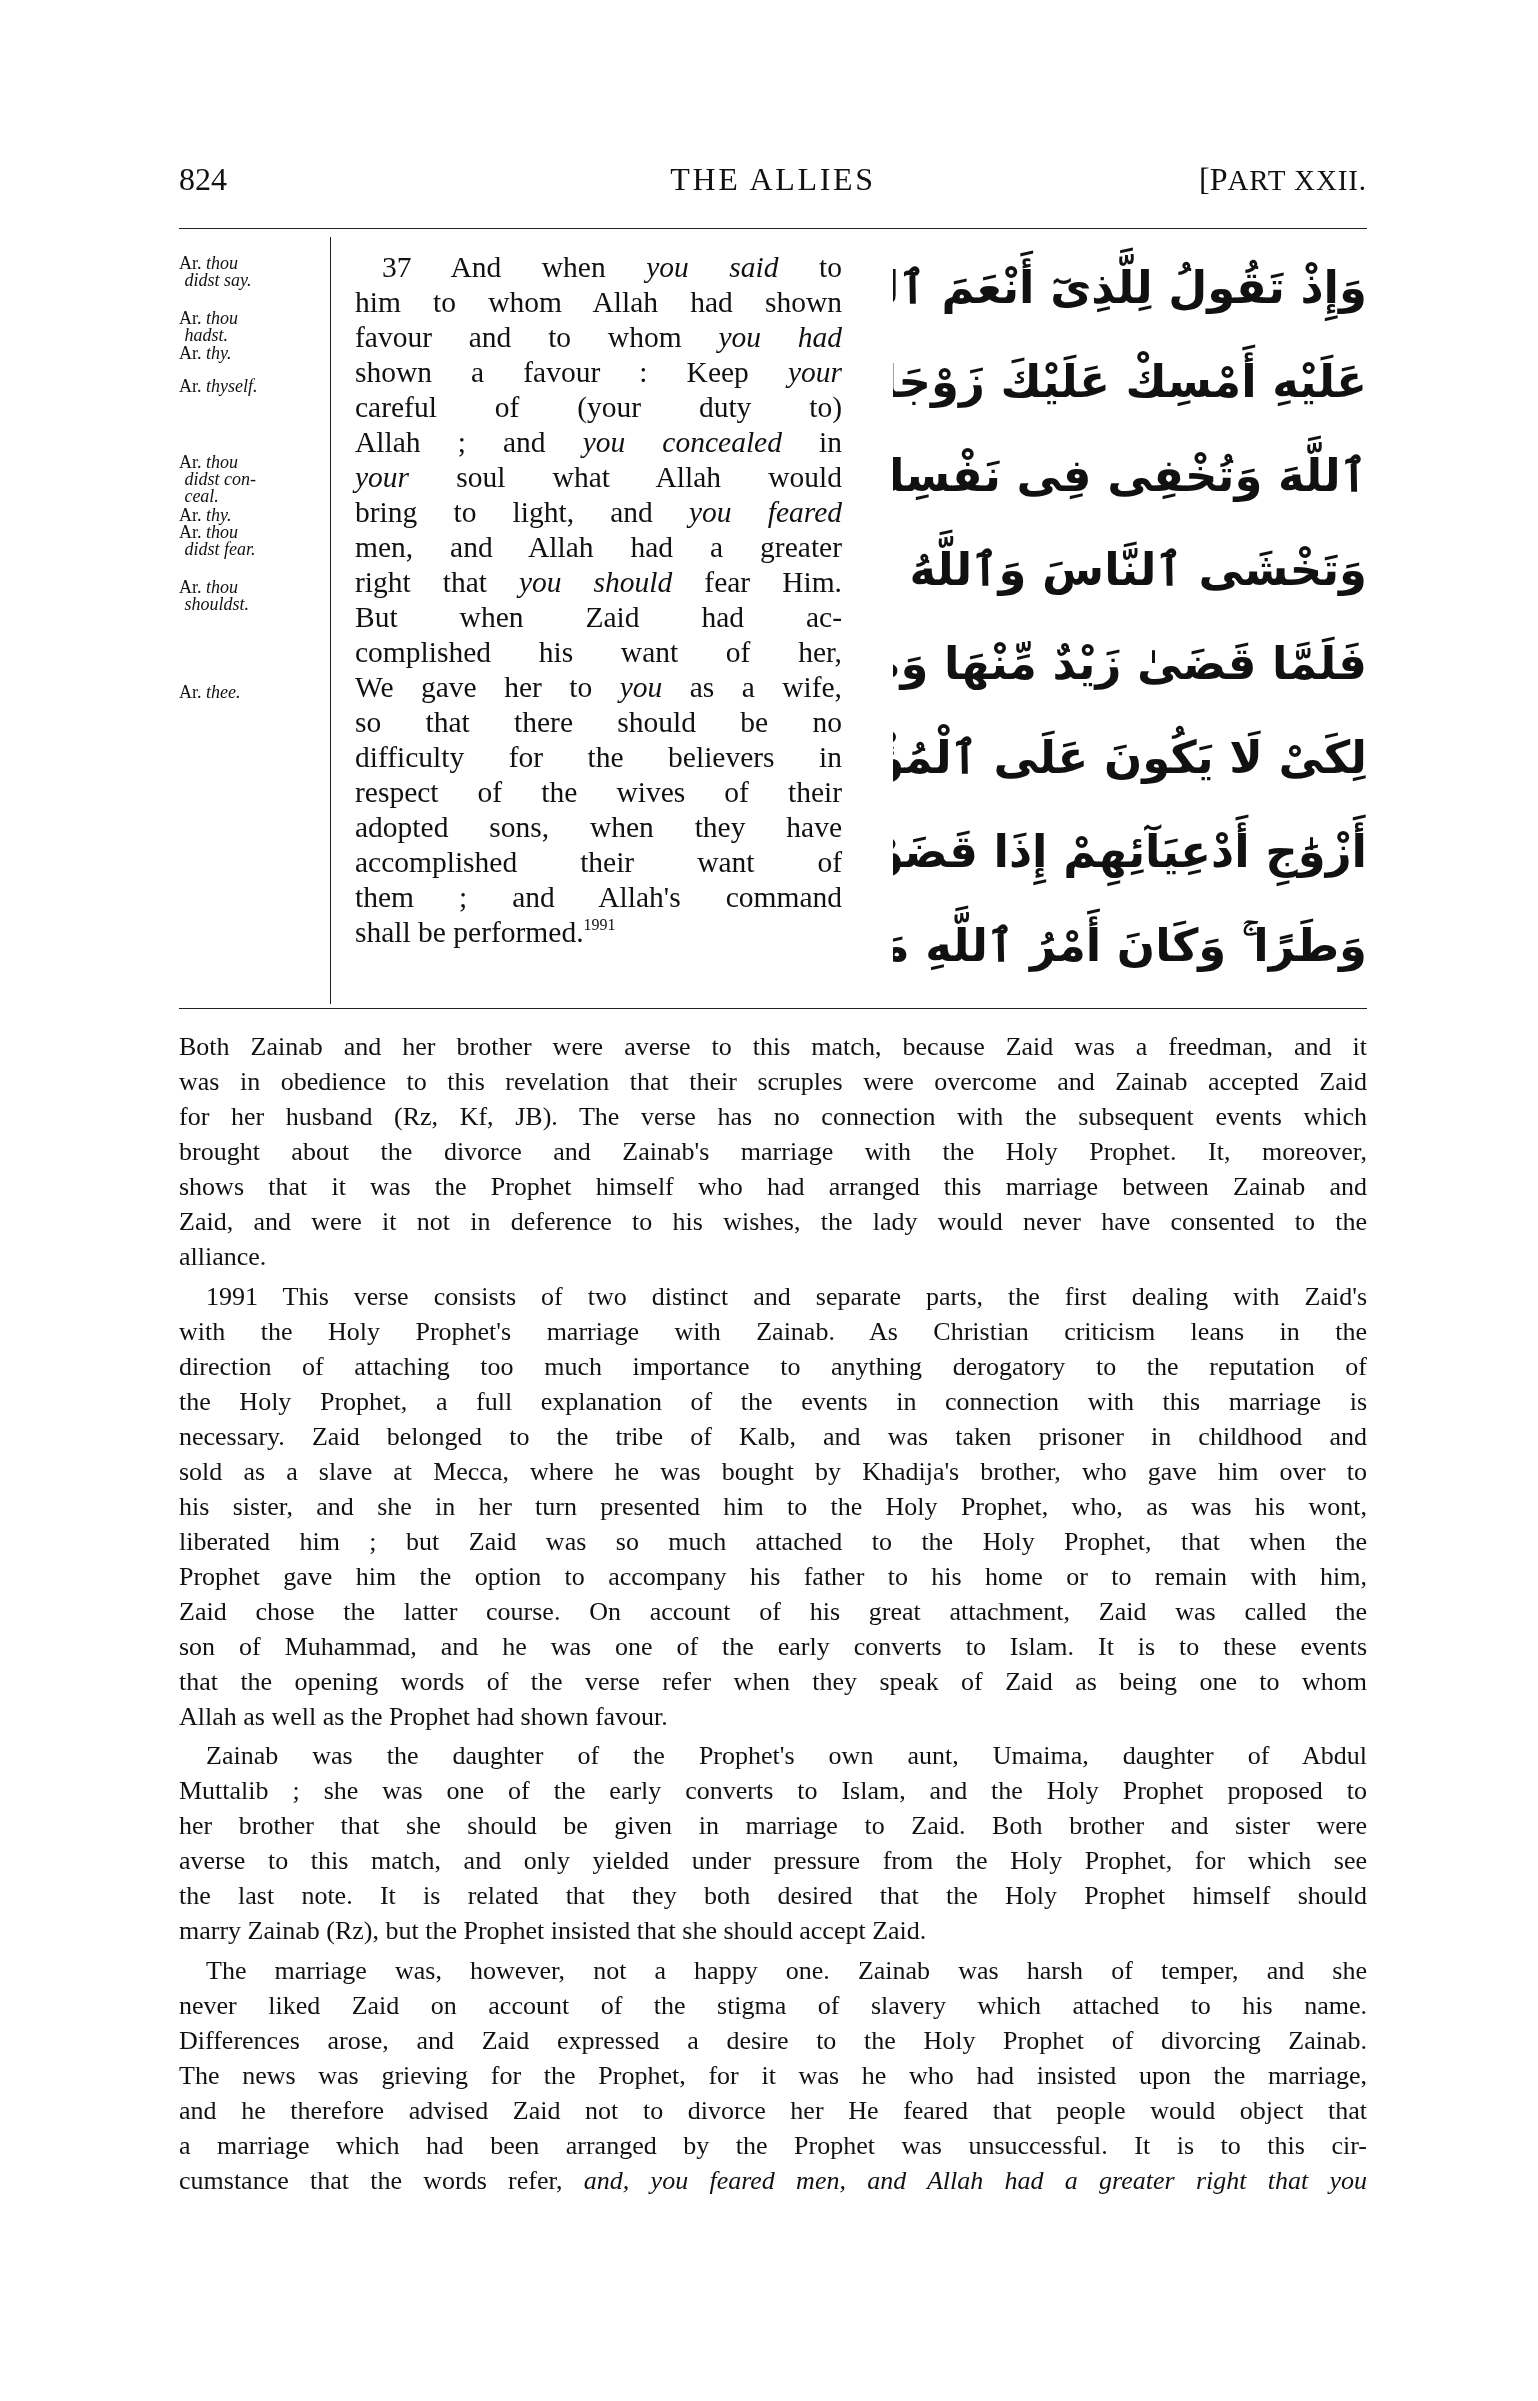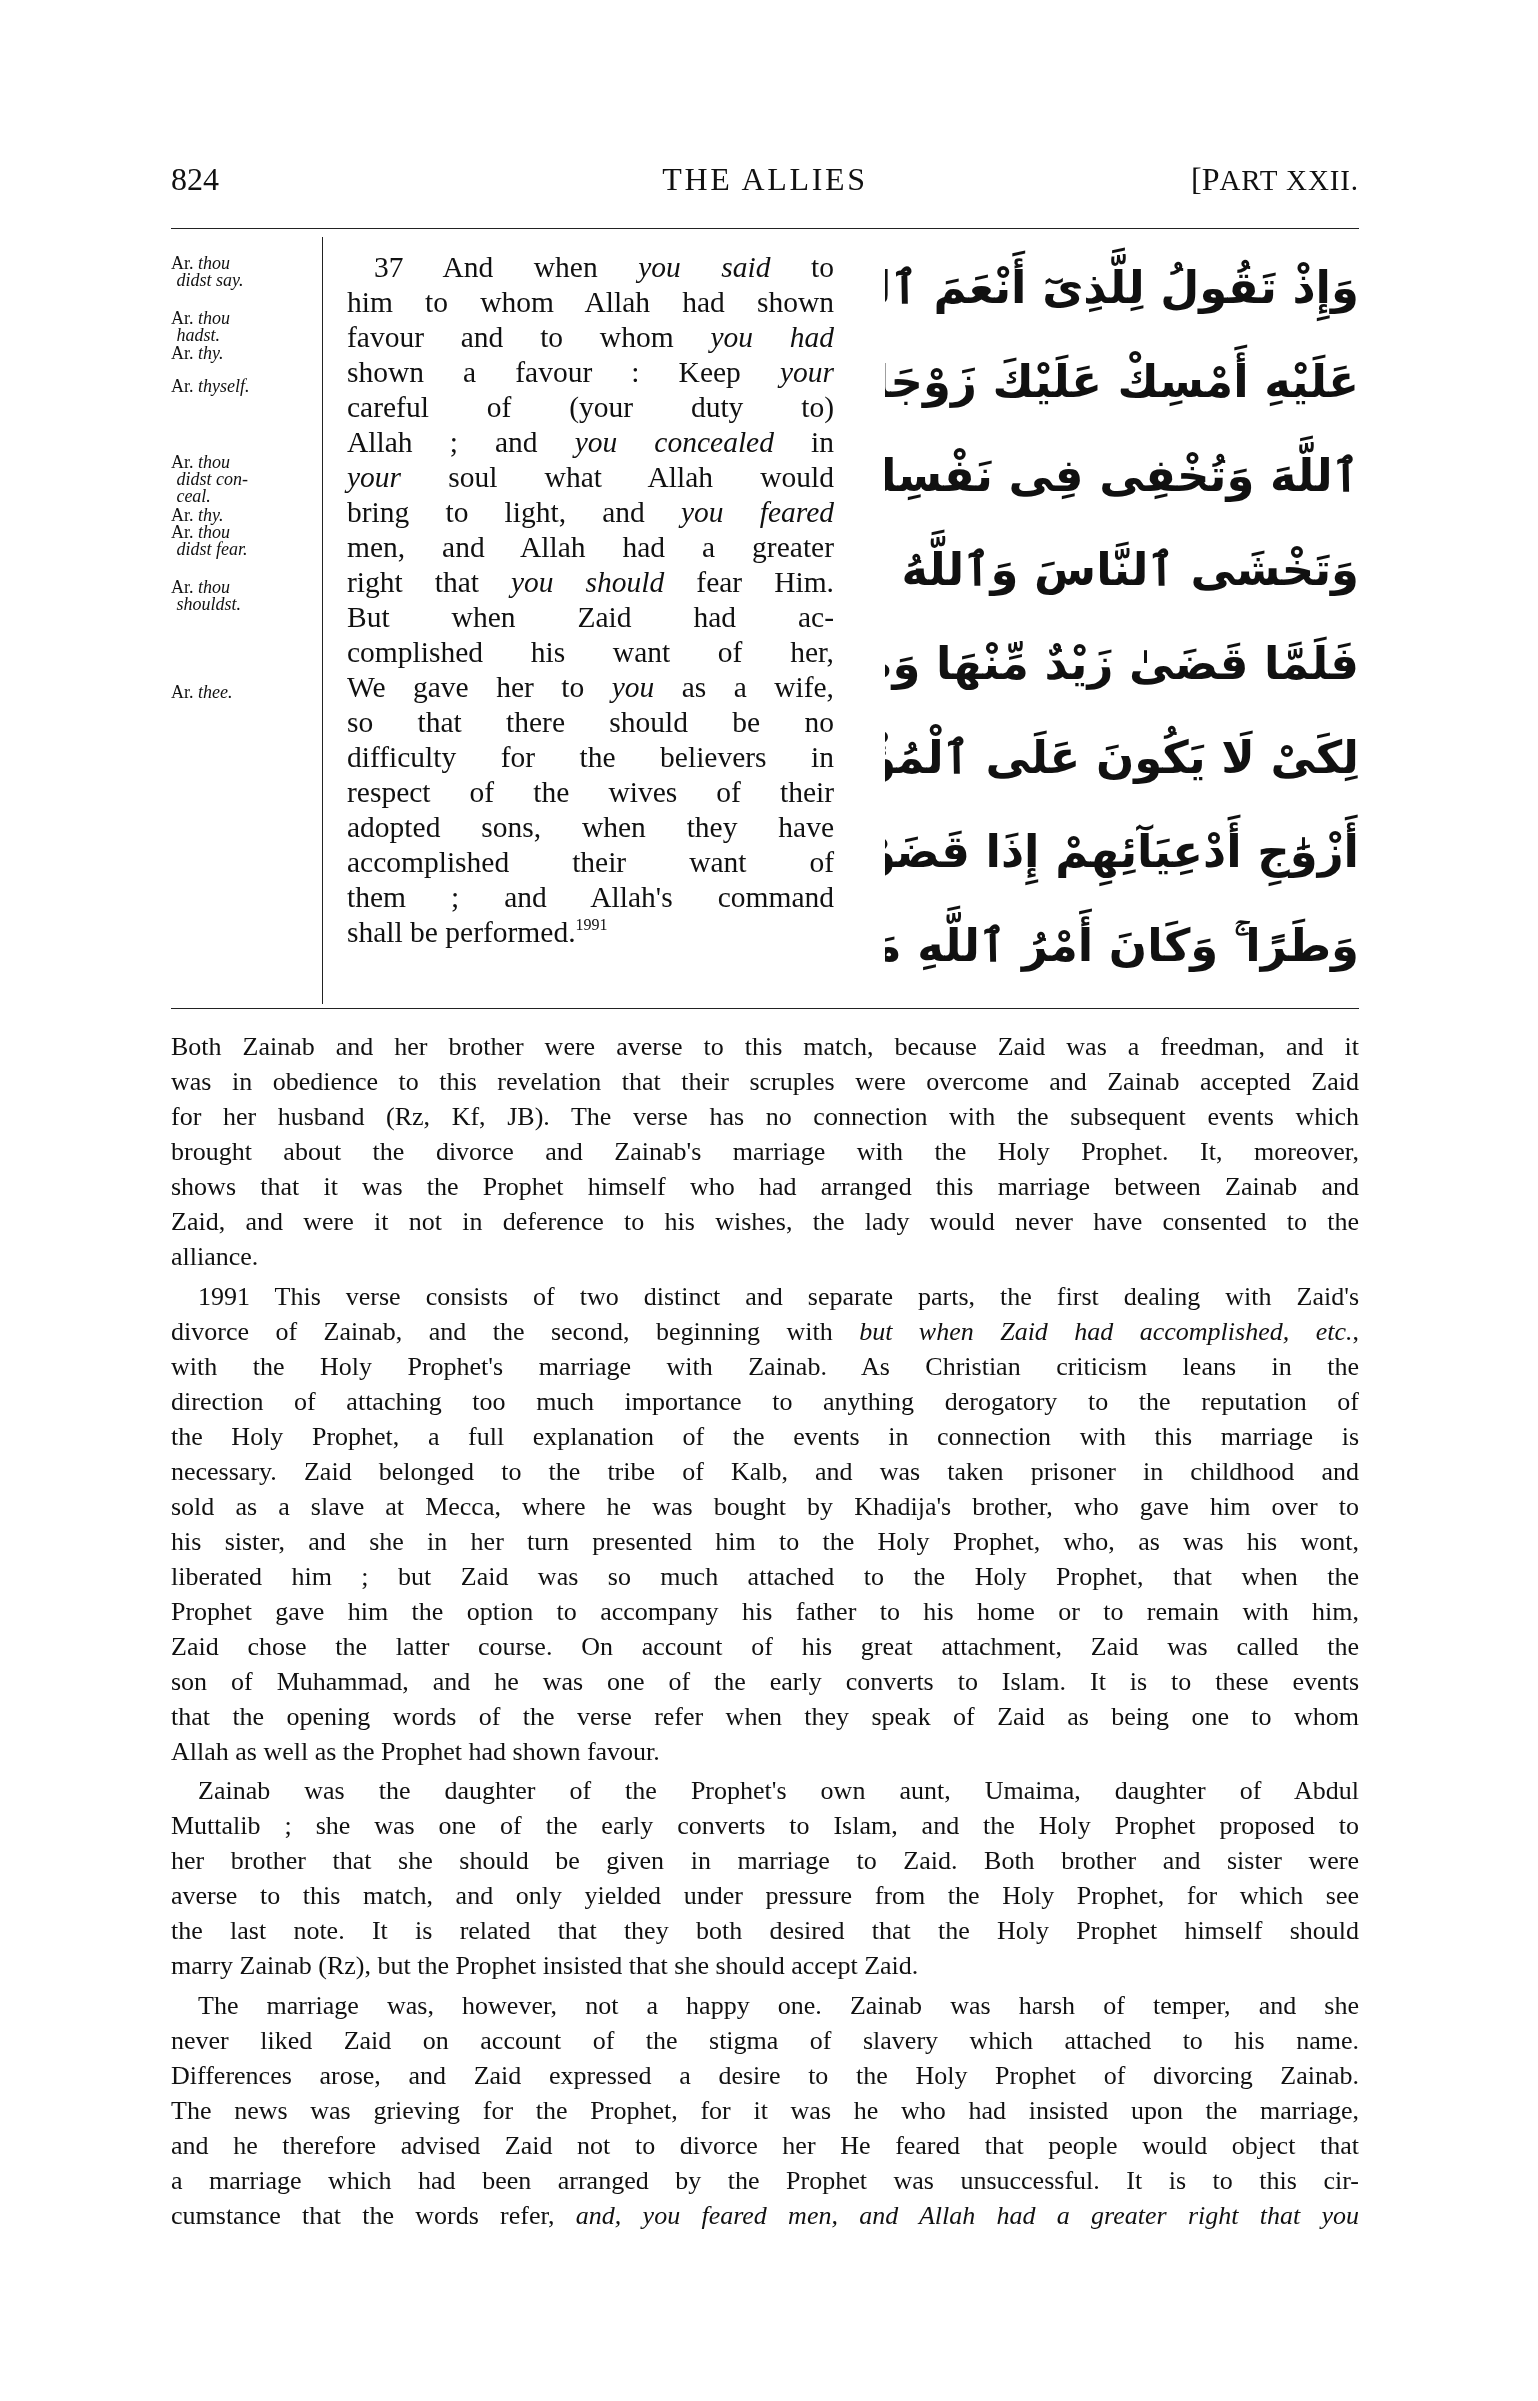--- a/index.html
+++ b/index.html
@@ -1,17 +1,17 @@
 <!DOCTYPE html>
 <html style="font-size:14.3px"><head>
 <meta charset="utf-8">
 <style>
   html, body { margin: 0; padding: 0; background: #ffffff; }
   body { width: 1538px; height: 2401px; position: relative; overflow: hidden; color: #111; font-family: "DejaVu Serif", "Liberation Serif", serif; }
-  .page { position: absolute; left: 4px; top: 0; width: 1462px; height: 2401px; }
+  .page { position: absolute; left: 12px; top: 0; width: 1462px; height: 2401px; }
 
   .running-head { position: absolute; top: 161px; left: 167px; width: 1188px; height: 45px; font-family: "Liberation Serif", serif; font-size: 32px; }
   .page-number { position: absolute; left: 0; top: 0; }
   .running-title { position: absolute; left: 0; right: 0; top: 0; text-align: center; letter-spacing: 2.7px; }
   .part-label { position: absolute; right: 0; top: 0; }
   .part-label .sc { font-size: 29px; letter-spacing: 0.9px; }
 
   .head-rule { position: absolute; top: 228px; left: 167px; width: 1188px; height: 0; border-top: 1.8px solid #222; }
 
   .margin-notes { position: absolute; left: 167px; top: 255px; width: 143px; font-family: "Liberation Serif", serif; font-size: 18px; line-height: 17px; }
@@ -110,21 +110,20 @@
         <span class="line"><span>Both Zainab and her brother were averse to this match, because Zaid was a freedman, and it</span></span>
         <span class="line"><span>was in obedience to this revelation that their scruples were overcome and Zainab accepted Zaid</span></span>
         <span class="line"><span>for her husband (Rz, Kf, JB).  The verse has no connection with the subsequent events which</span></span>
         <span class="line"><span>brought about the divorce and Zainab's marriage with the Holy Prophet.  It, moreover,</span></span>
         <span class="line"><span>shows that it was the Prophet himself who had arranged this marriage between Zainab and</span></span>
         <span class="line"><span>Zaid, and were it not in deference to his wishes, the lady would never have consented to the</span></span>
         <span class="line last"><span>alliance.</span></span>
       </p>
       <p>
         <span class="line ind"><span>1991 This verse consists of two distinct and separate parts, the first dealing with Zaid's</span></span>
-        <span class="line"><span>divorce of Zainab, and the second, beginning with </span><i>but when Zaid had accomplished, etc.</i><span>,</span></span>
         <span class="line"><span>with the Holy Prophet's marriage with Zainab.  As Christian criticism leans in the</span></span>
         <span class="line"><span>direction of attaching too much importance to anything derogatory to the reputation of</span></span>
         <span class="line"><span>the Holy Prophet, a full explanation of the events in connection with this marriage is</span></span>
         <span class="line"><span>necessary.  Zaid belonged to the tribe of Kalb, and was taken prisoner in childhood and</span></span>
         <span class="line"><span>sold as a slave at Mecca, where he was bought by Khadija's brother, who gave him over to</span></span>
         <span class="line"><span>his sister, and she in her turn presented him to the Holy Prophet, who, as was his wont,</span></span>
         <span class="line"><span>liberated him ; but Zaid was so much attached to the Holy Prophet, that when the</span></span>
         <span class="line"><span>Prophet gave him the option to accompany his father to his home or to remain with him,</span></span>
         <span class="line"><span>Zaid chose the latter course.  On account of his great attachment, Zaid was called the</span></span>
         <span class="line"><span>son of Muhammad, and he was one of the early converts to Islam.  It is to these events</span></span>

